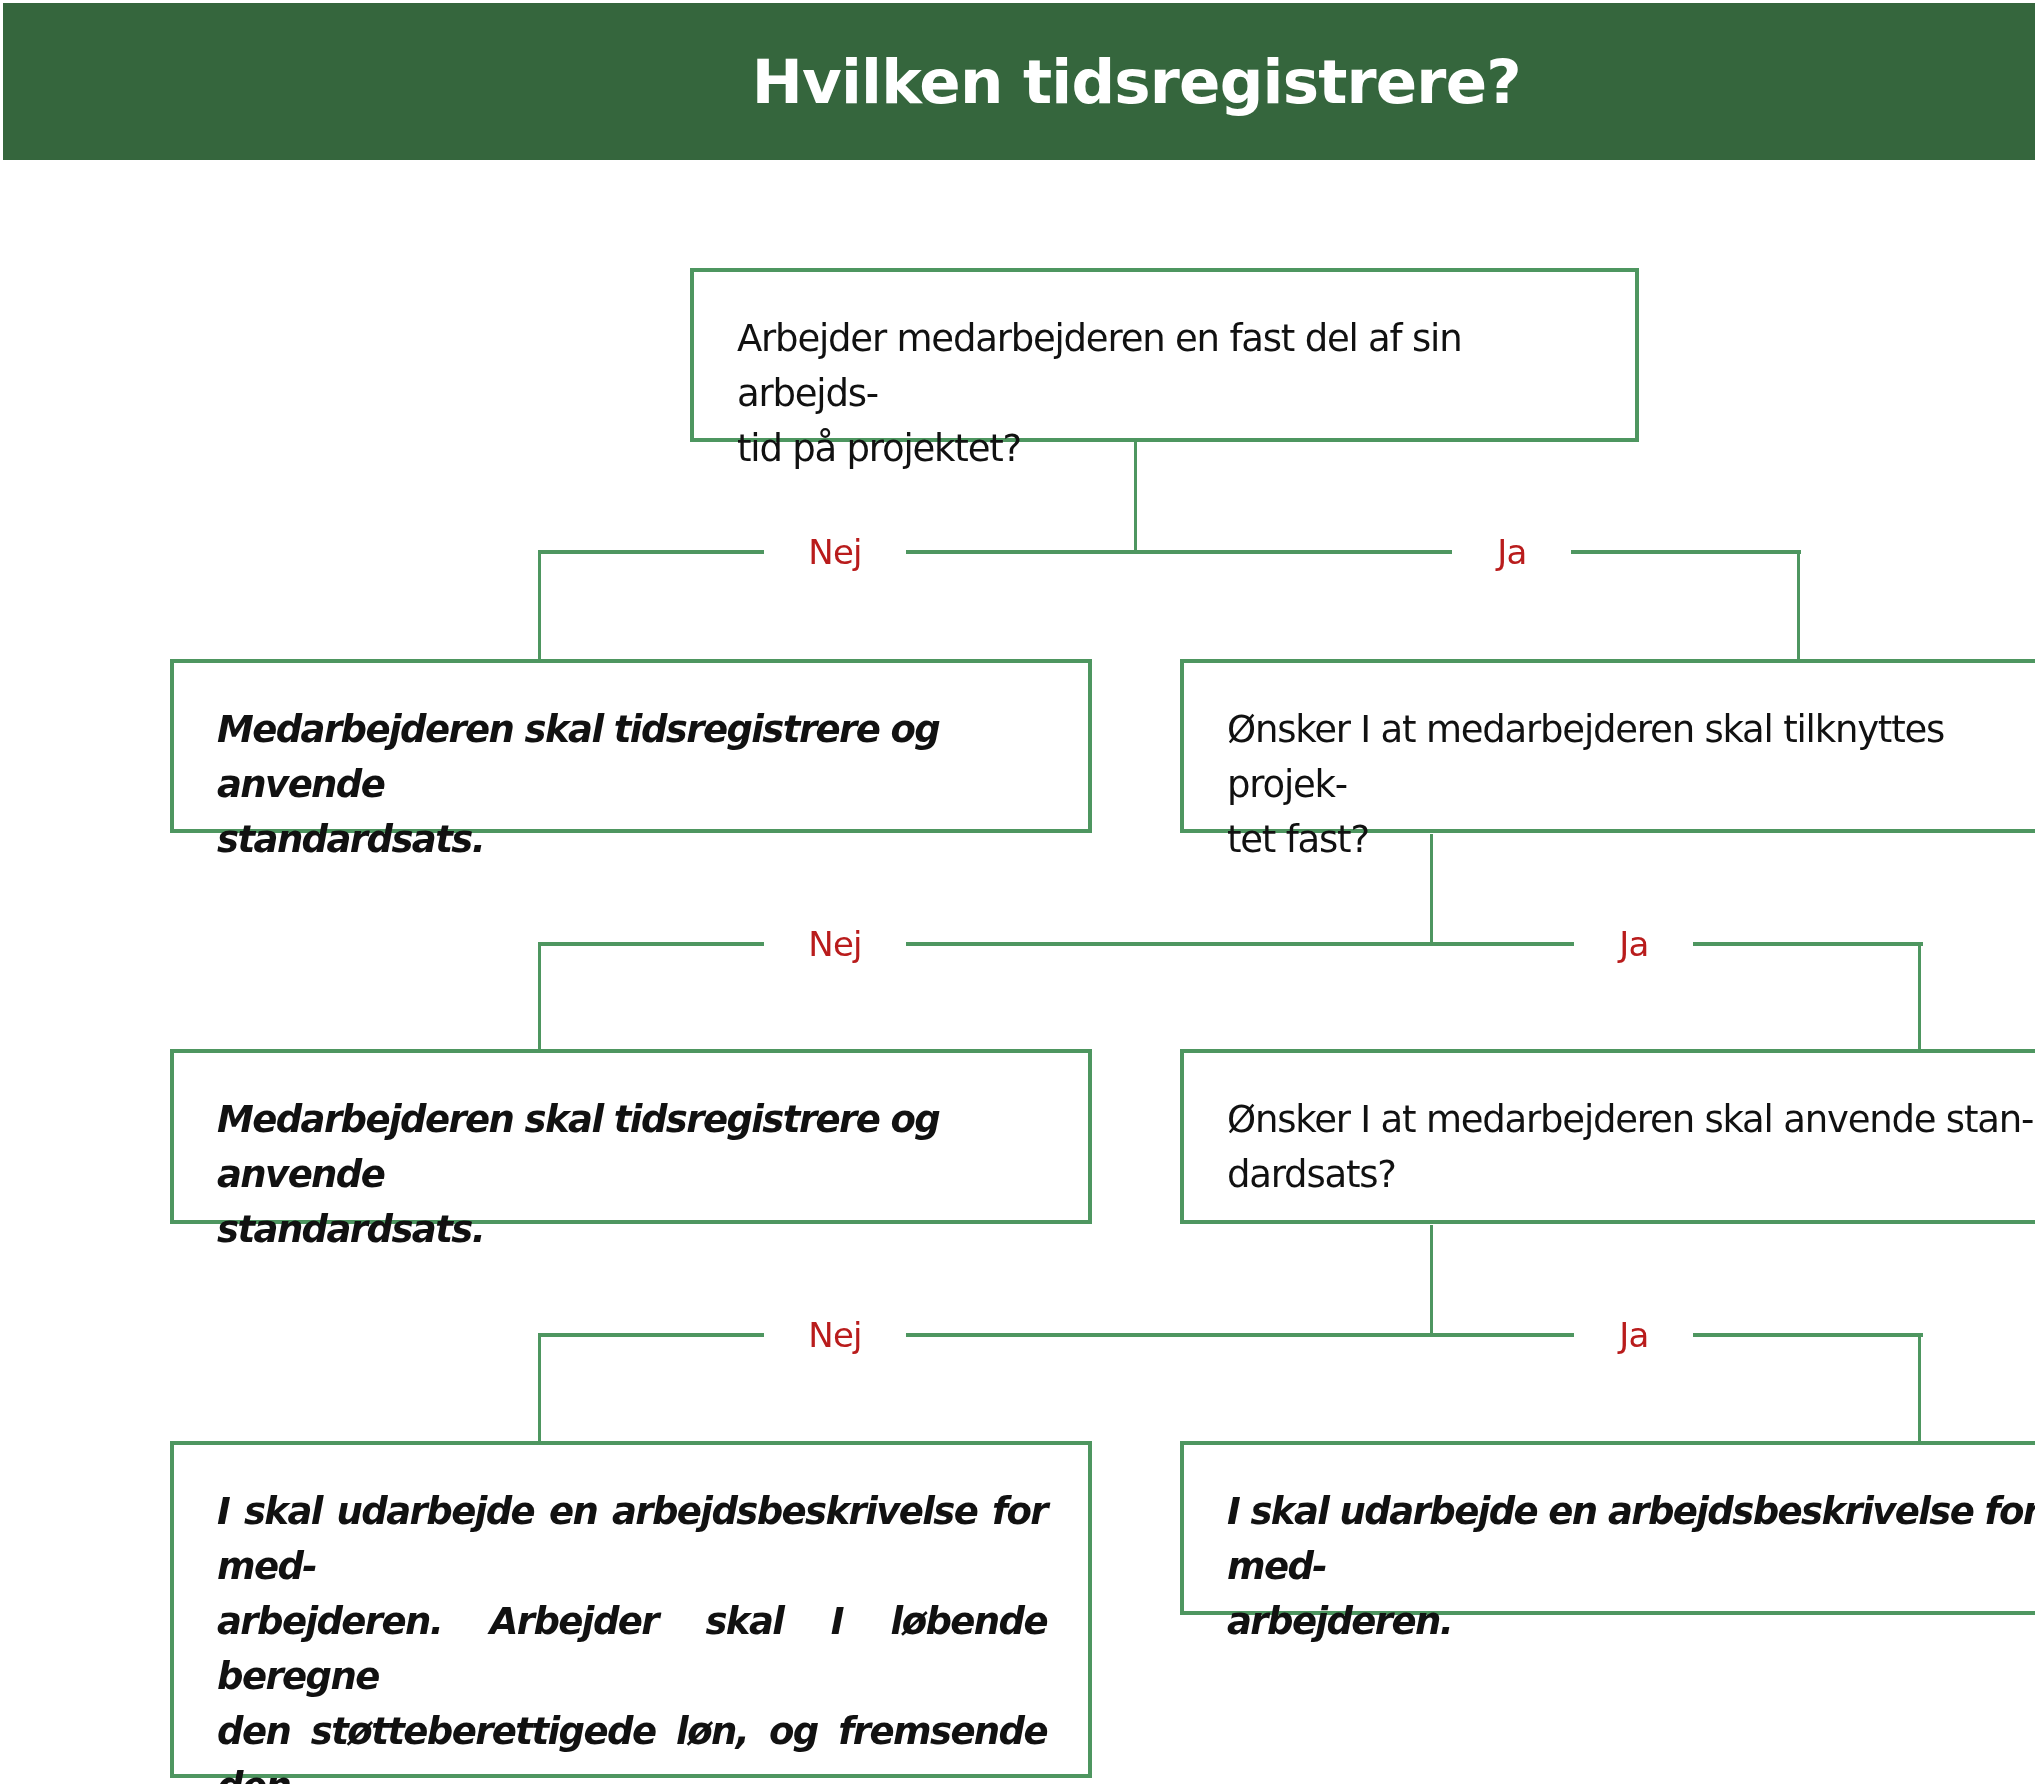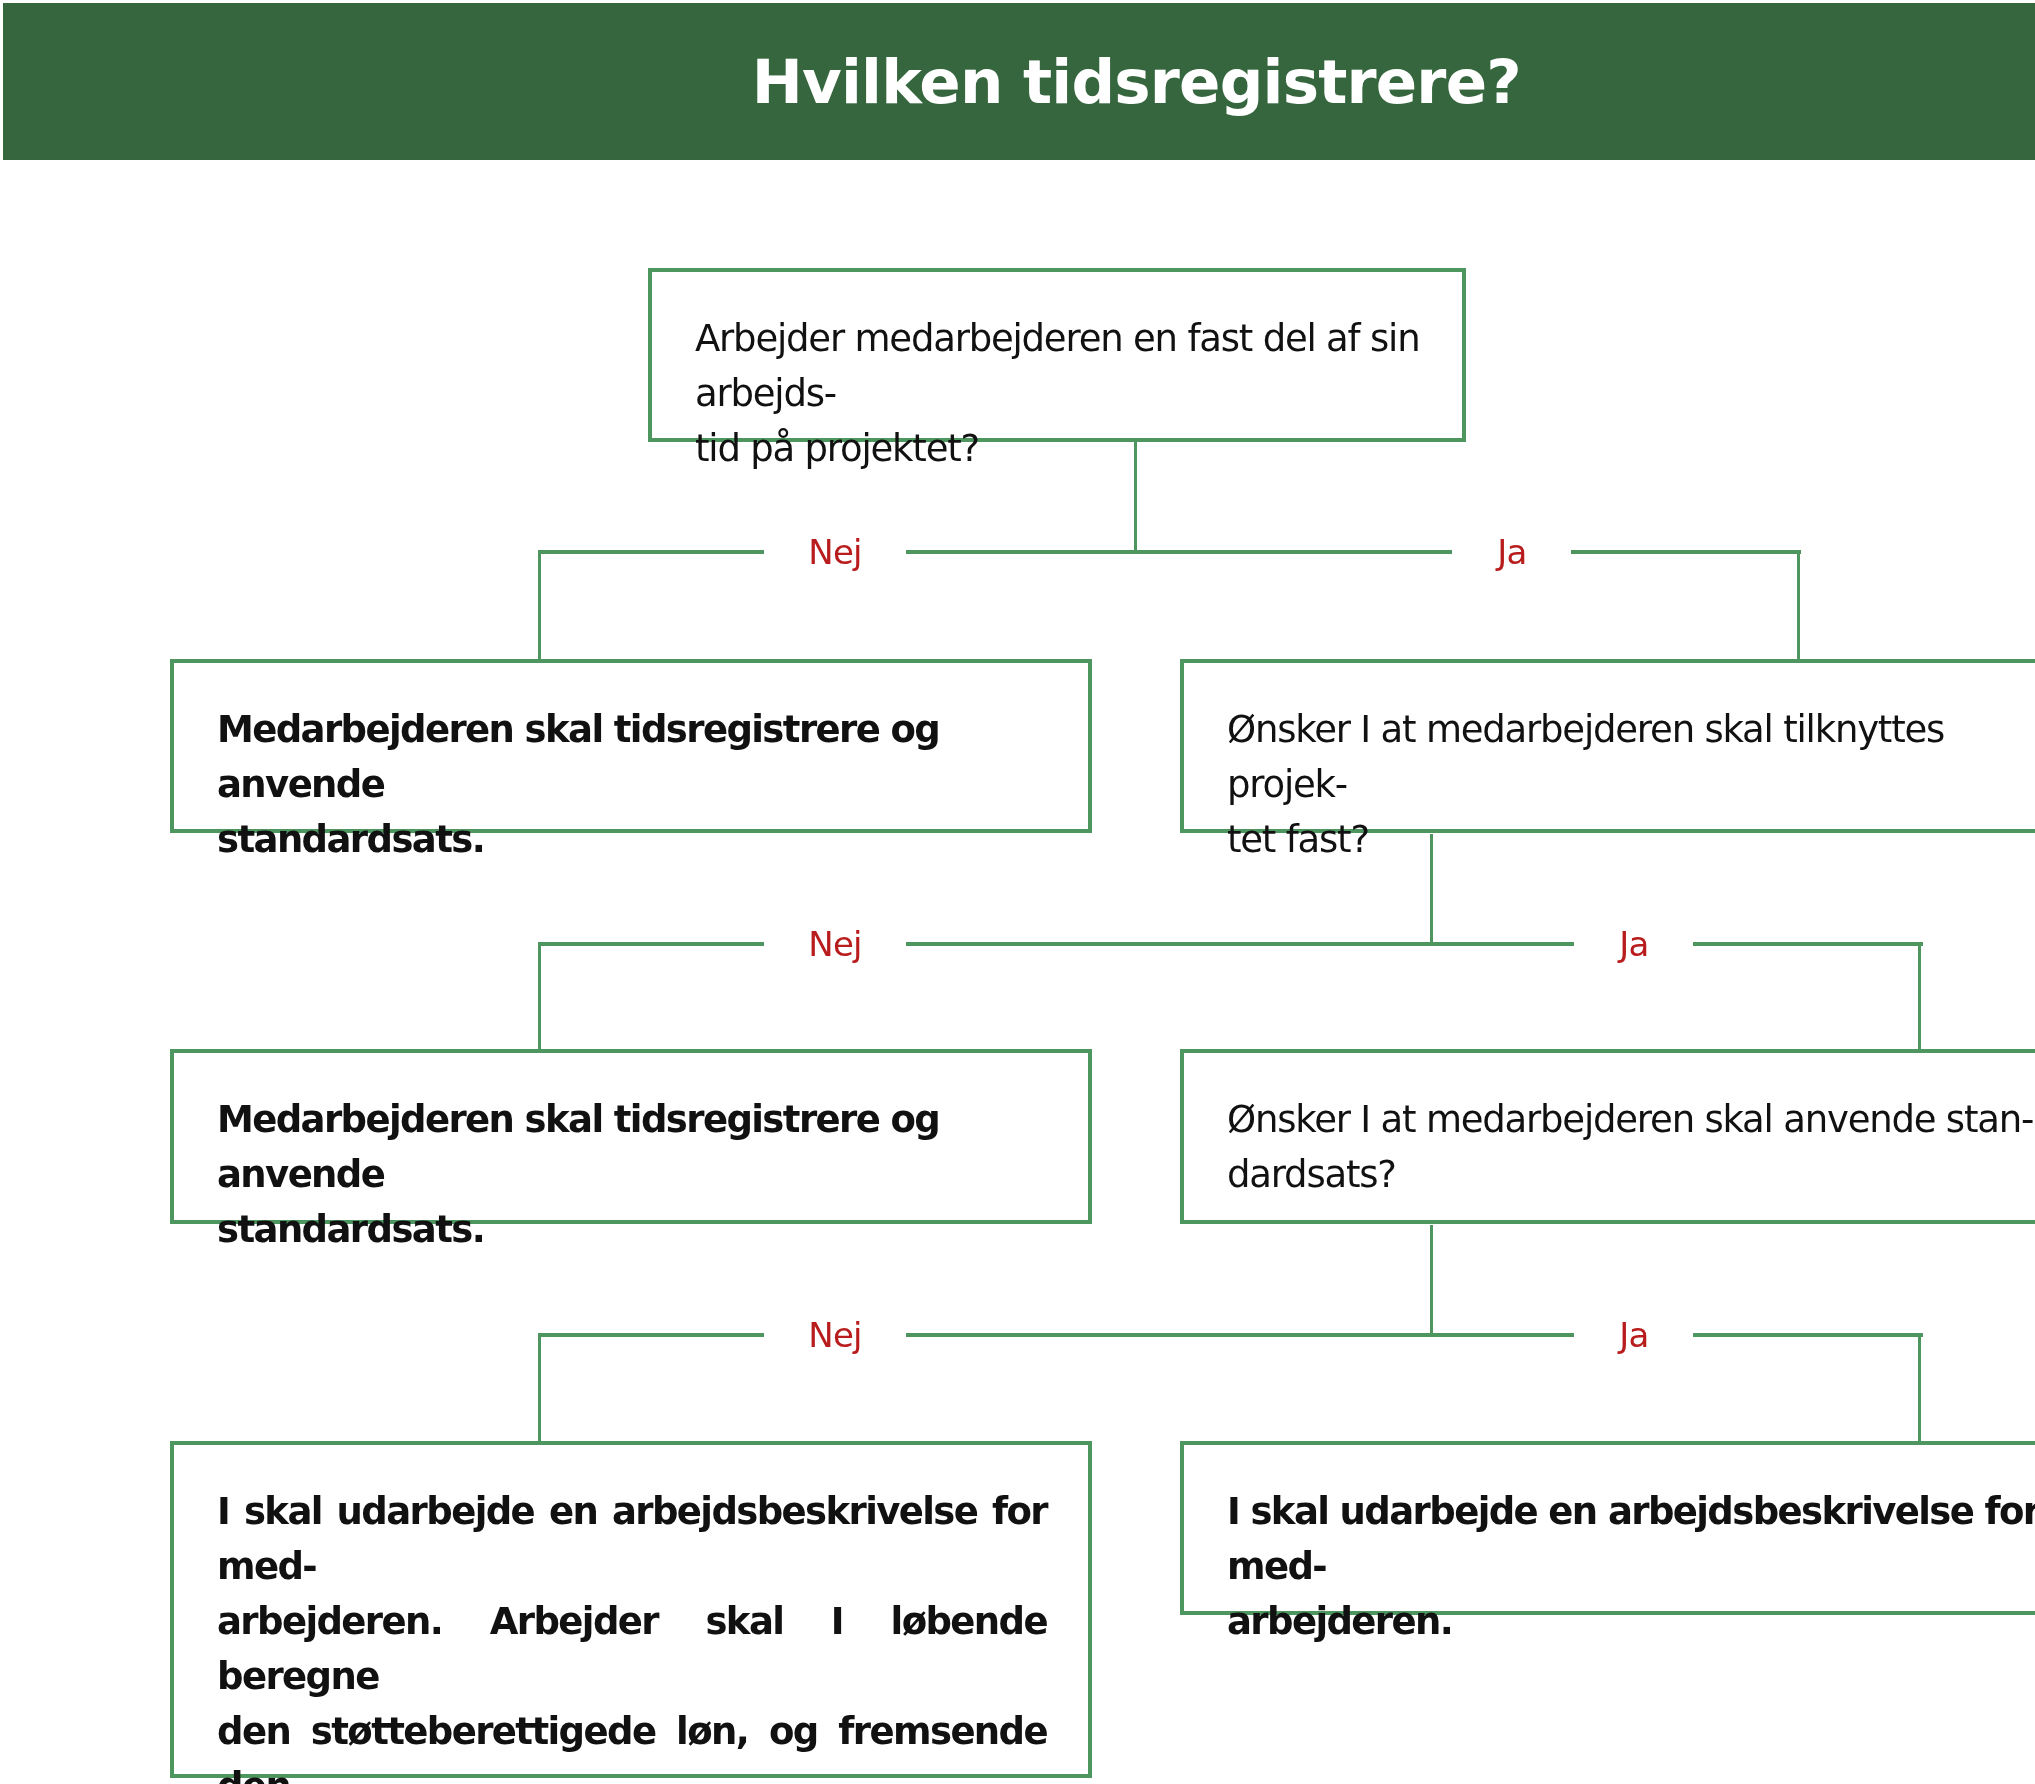--- a/index.html
+++ b/index.html
@@ -1,33 +1,33 @@
 <!DOCTYPE html>
 <html style="font-size:6.5px"><head>
 <meta charset="utf-8">
 <style>
   html,body{margin:0;padding:0;background:#ffffff;}
   body{width:2273px;height:1784px;position:relative;overflow:hidden;font-family:"DejaVu Sans","Liberation Sans",sans-serif;}
   .header{position:absolute;left:3.3px;top:3.3px;width:2266px;height:157px;background:#35663d;display:flex;align-items:center;justify-content:center;}
   .header h1{margin:0;color:#ffffff;font-size:61px;font-weight:bold;letter-spacing:-0.8px;}
   .box{position:absolute;box-sizing:border-box;border:4.5px solid #4e9660;background:#fff;padding:39px 41px 0 43px;font-size:37px;line-height:55px;color:#111;letter-spacing:-1.2px;}
-  .box.bold{font-weight:bold;letter-spacing:-1.6px;}
+  .box.bold{font-weight:bold;letter-spacing:-1.6px;font-style:italic;}
   .box.justify{text-align:justify;}
   .hl{position:absolute;height:4.1px;background:#4e9660;}
   .vl{position:absolute;width:3.3px;background:#4e9660;}
   .lbl{position:absolute;font-size:34px;color:#b91c1c;transform:translate(-50%,-50%);letter-spacing:-0.8px;}
 </style>
 </head>
 <body>
 
 <div class="header">
   <h1>Hvilken tidsregistrere?</h1>
 </div>
 
-<div class="box" style="left:648px;top:268px;width:818px;height:174px;">
+<div class="box" style="left:690px;top:268px;width:949px;height:174px;">
   <div>Arbejder medarbejderen en fast del af sin arbejds-</div>
   <div>tid på projektet?</div>
 </div>
 
 <div class="vl" style="left:1134px;top:442px;height:112px;"></div>
 <div class="hl" style="left:538px;top:550px;width:226px;"></div>
 <div class="hl" style="left:906px;top:550px;width:546px;"></div>
 <div class="hl" style="left:1571px;top:550px;width:230px;"></div>
 <div class="vl" style="left:538px;top:550px;height:110px;"></div>
 <div class="vl" style="left:1797px;top:550px;height:110px;"></div>

